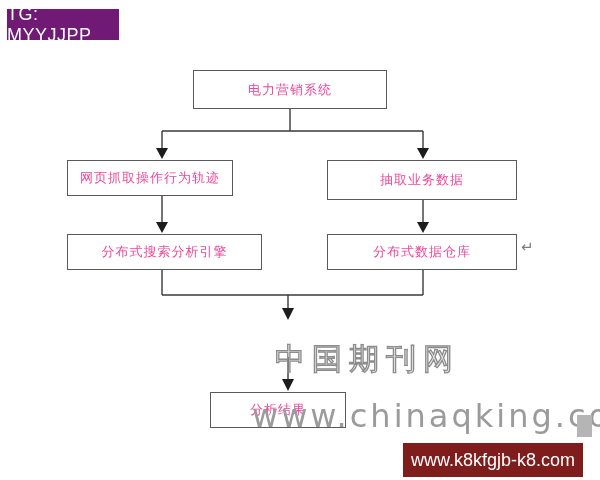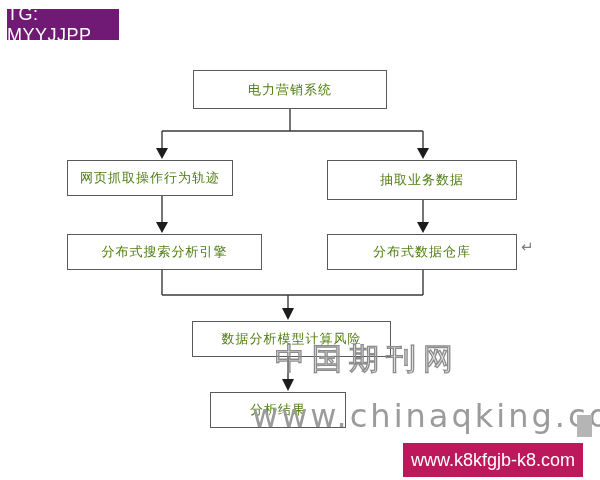--- a/index.html
+++ b/index.html
@@ -16,30 +16,30 @@
     color:#ffffff;
     font-family:"Liberation Sans","DejaVu Sans",sans-serif;
   }
   #header-badge{
     left:7px;top:9px;width:112px;height:31px;
     background:#701a75;
     font-size:18px;letter-spacing:0.5px;
   }
   #footer-badge{
     left:403px;top:443px;width:180px;height:34px;
-    background:#be185d;
+    background:#7f1d1d;
     font-size:18px;
   }
   .flow-node{
     position:absolute;
     background:#ffffff;
     border:1px solid #5a5a5a;
     box-sizing:border-box;
     display:flex;align-items:center;justify-content:center;
-    font-size:13px;color:#4d7c0f;
+    font-size:13px;color:#ec4899;
     letter-spacing:1px;
     z-index:2;
   }
   #node-0{left:193px;top:70px;width:194px;height:39px;}
   #node-1{left:67px;top:160px;width:166px;height:36px;}
   #node-2{left:327px;top:160px;width:190px;height:40px;}
   #node-3{left:67px;top:234px;width:195px;height:36px;}
   #node-4{left:327px;top:234px;width:190px;height:36px;text-align:center;}
   #node-5{left:192px;top:321px;width:199px;height:36px;}
   #node-6{left:210px;top:392px;width:136px;height:36px;}
@@ -118,23 +118,20 @@
   </div>
   <div id="node-2" class="flow-node">
     <span>抽取业务数据</span>
   </div>
   <div id="node-3" class="flow-node">
     <span>分布式搜索分析引擎</span>
   </div>
   <div id="node-4" class="flow-node">
     <span>分布式数据仓库</span>
   </div>
-  <div id="node-5" class="flow-node">
-    <span>数据分析模型计算风险</span>
-  </div>
   <div id="node-6" class="flow-node">
     <span>分析结果</span>
   </div>
 
   <span id="return-mark">↵</span>
 
   <div id="watermark-journal" class="watermark">中国期刊网</div>
   <div id="watermark-url" class="watermark">www.chinaqking.com</div>
 
   <div id="gray-block"></div>

